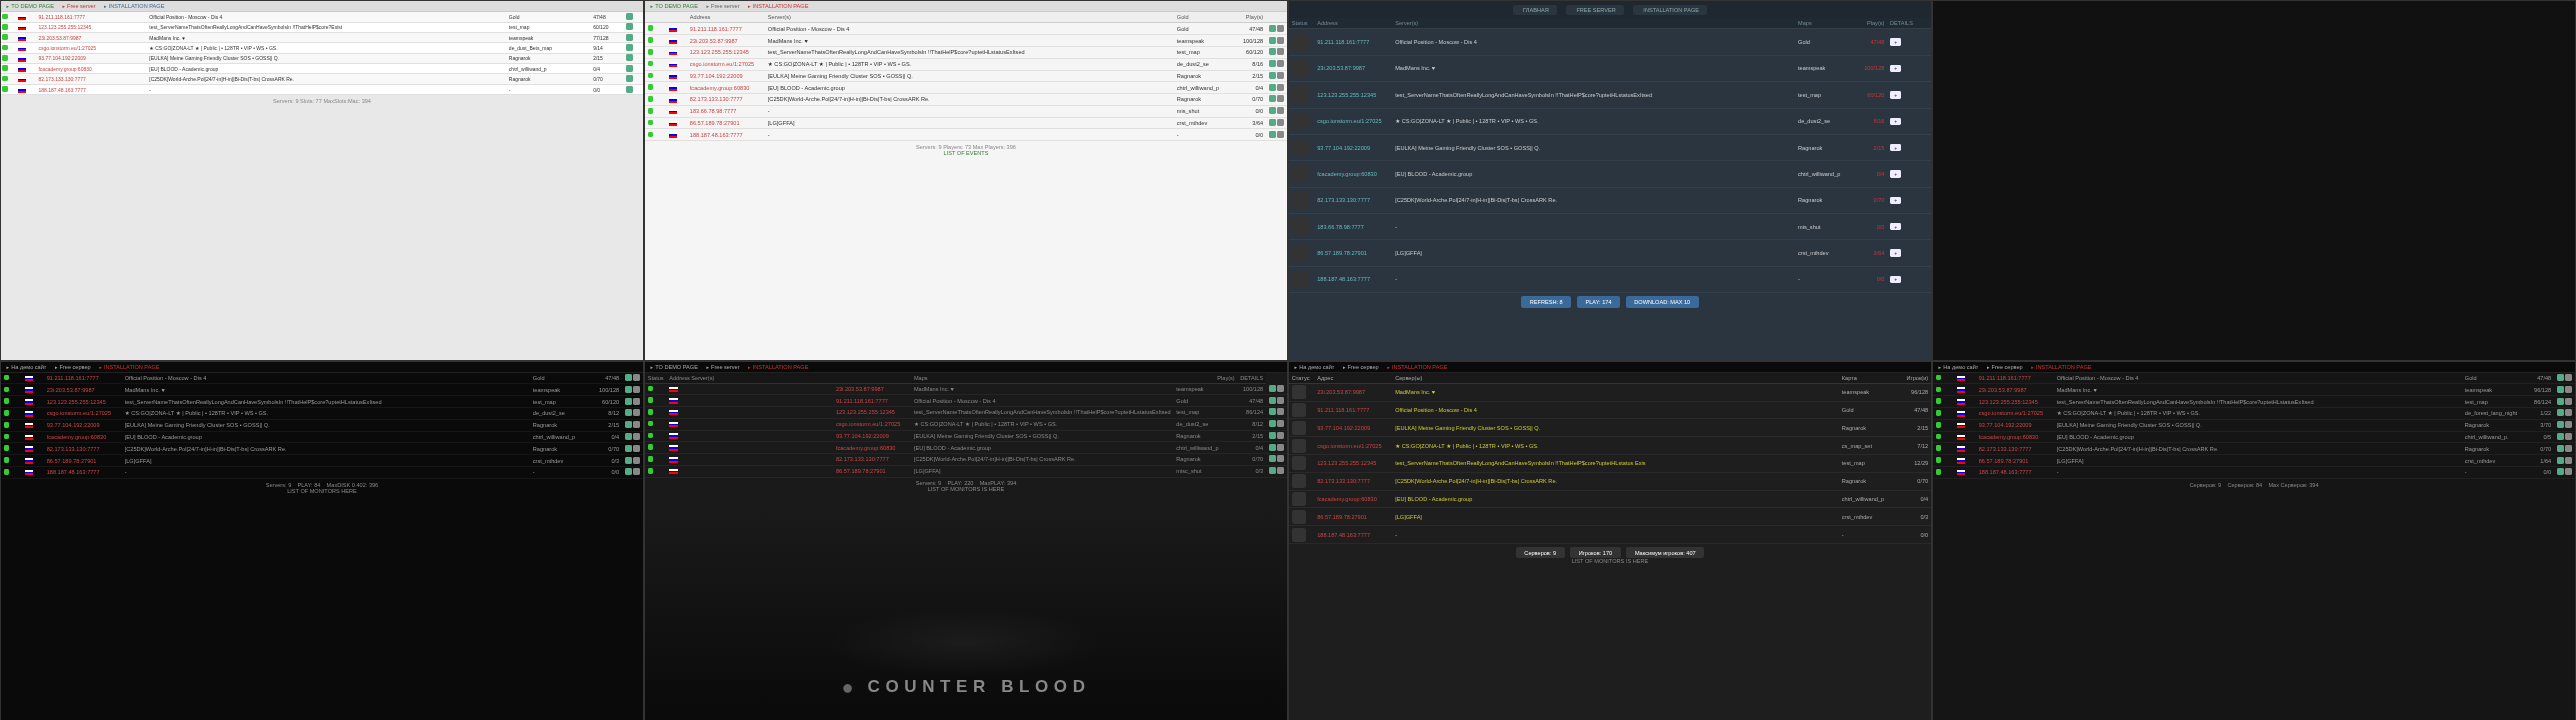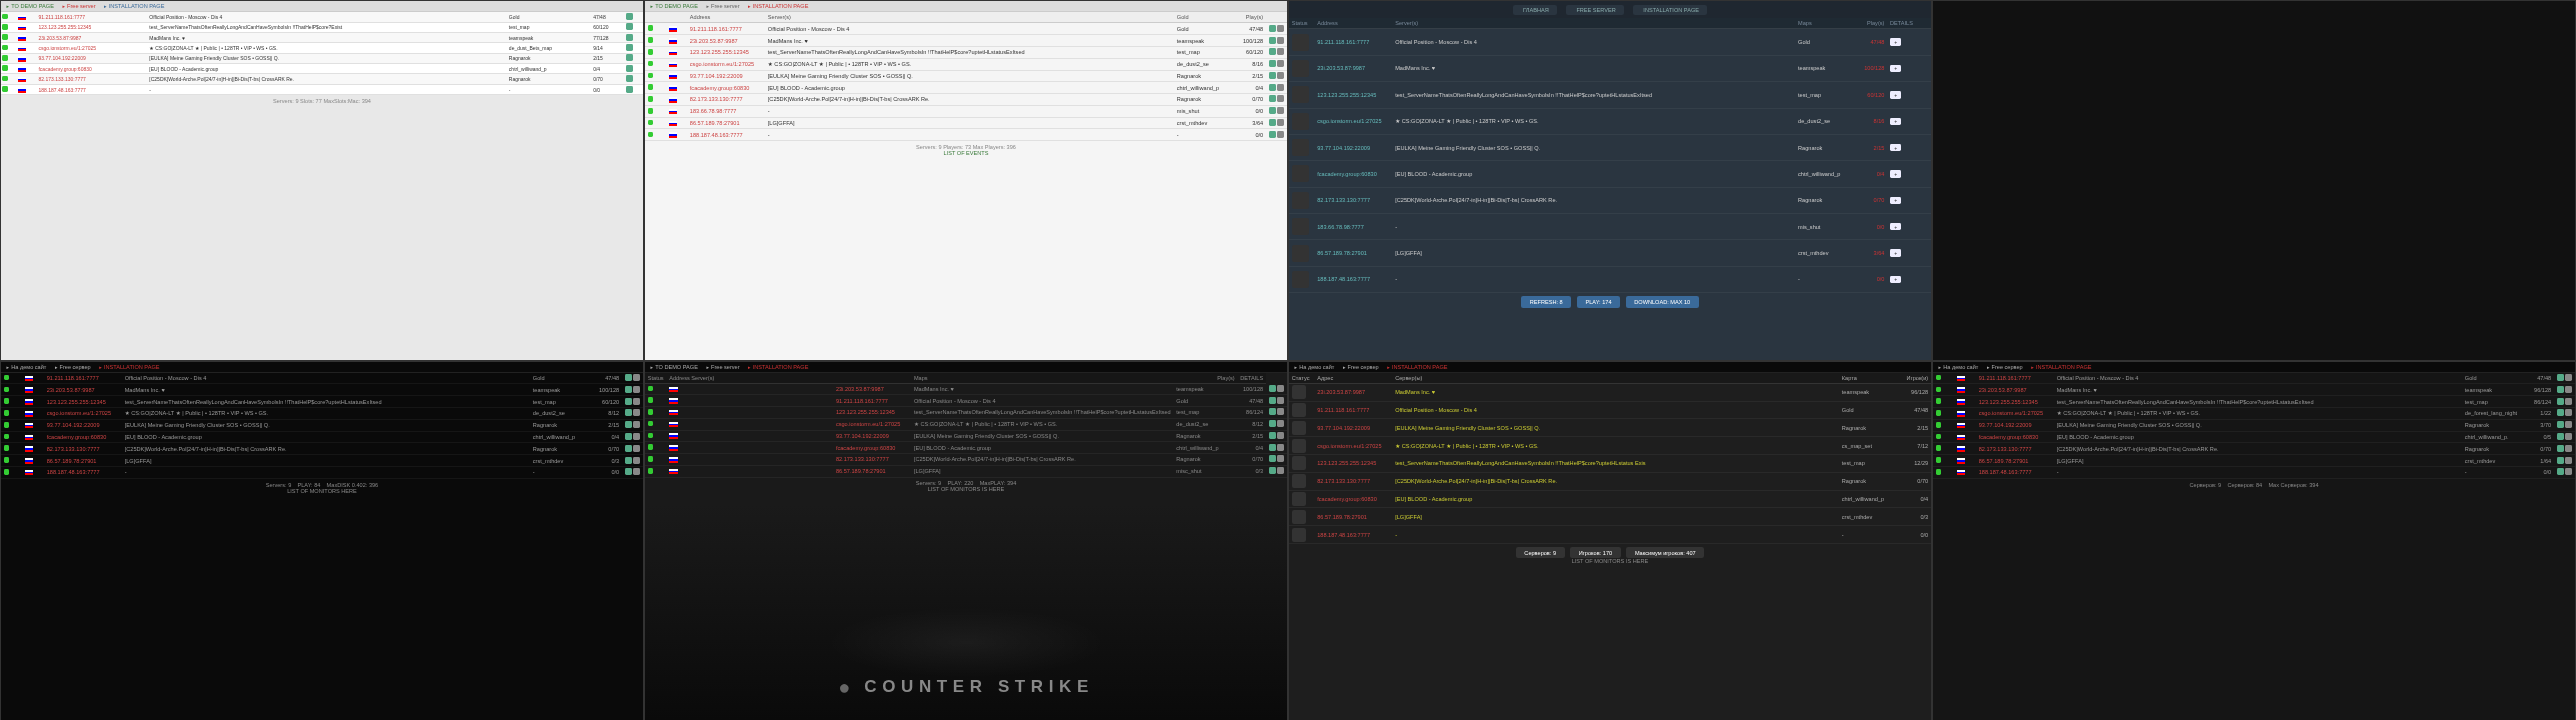--- a/index.html
+++ b/index.html
@@ -672,21 +672,21 @@
               </span></td>
           </tr>
         </tbody>
   </table>
   <div class="footer">
     <span>Servers: 9</span>&nbsp;&nbsp;&nbsp;
     <span>PLAY: 220</span>&nbsp;&nbsp;&nbsp;
     <span>MaxPLAY: 394</span><br>
     <a>LIST OF MONITORS IS HERE</a>
   </div>
-  <div class="logo">COUNTER STRIKE</div>
+  <div class="logo">COUNTER BLOOD</div>
 </div>
 
 <div class="panel p7">
   <div class="nav">
     <a>На демо сайт</a>
     <a>Free сервер</a>
     <a class="active">INSTALLATION PAGE</a>
   </div>
   <table>
     <thead>

